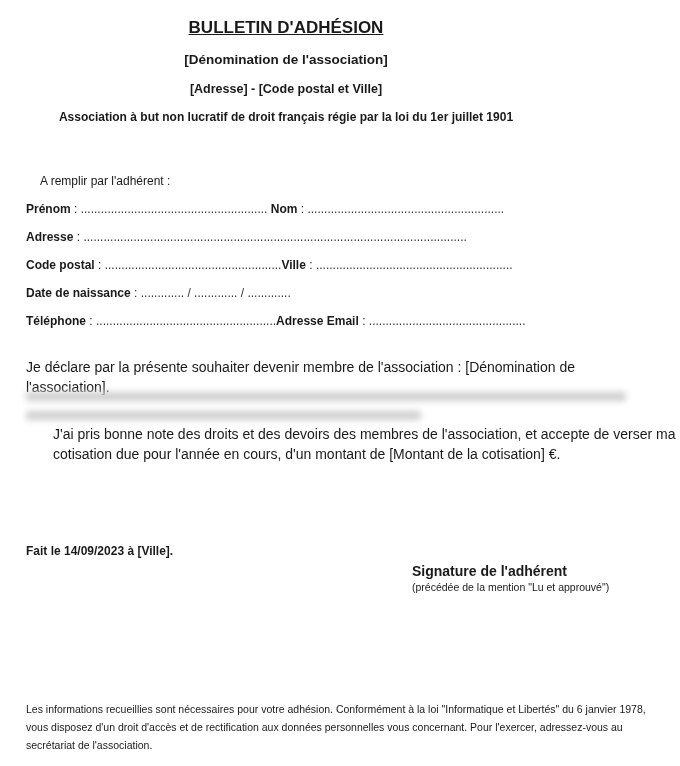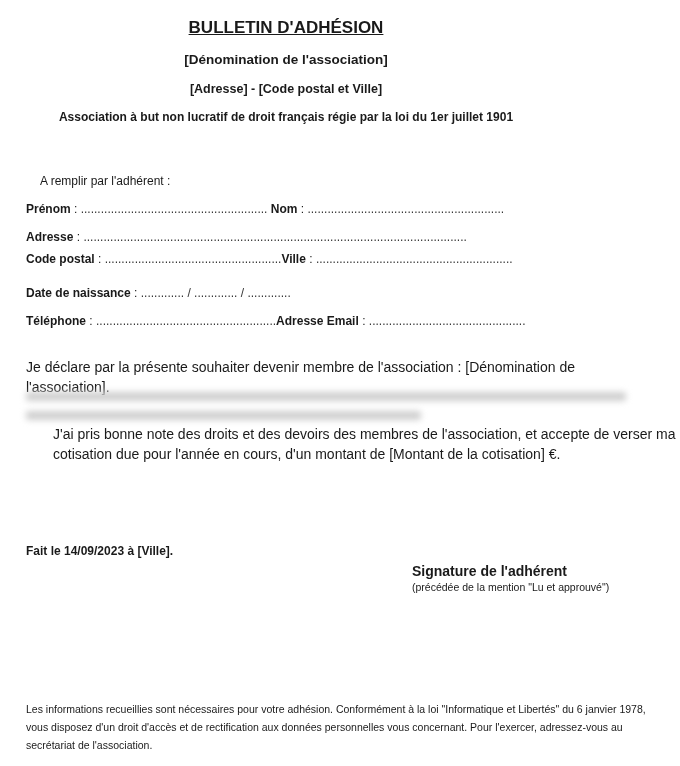--- a/index.html
+++ b/index.html
@@ -108,21 +108,21 @@
 <div class="abs intro">A remplir par l'adhérent :</div>
 
 <div class="abs field-line" style="top:202px;">
   <span class="lbl">Prénom</span><span> : </span><span class="dots">........................................................ </span><span class="lbl">Nom</span><span> : </span><span class="dots">...........................................................</span>
 </div>
 
 <div class="abs field-line" style="top:230px;">
   <span class="lbl">Adresse</span><span> : </span><span class="dots">...................................................................................................................</span>
 </div>
 
-<div class="abs field-line" style="top:252px;">
+<div class="abs field-line" style="top:258px;">
   <span class="lbl">Code postal</span><span> : </span><span class="dots">.....................................................</span><span class="lbl">Ville</span><span> : </span><span class="dots">...........................................................</span>
 </div>
 
 <div class="abs field-line" style="top:286px;text-align:right;">
   <span class="lbl">Date de naissance</span><span> : </span><span class="dots">............. / ............. / .............</span>
 </div>
 
 <div class="abs field-line" style="top:314px;">
   <span class="lbl">Téléphone</span><span> : </span><span class="dots">......................................................</span><span class="lbl">Adresse Email</span><span> : </span><span class="dots">...............................................</span>
 </div>

